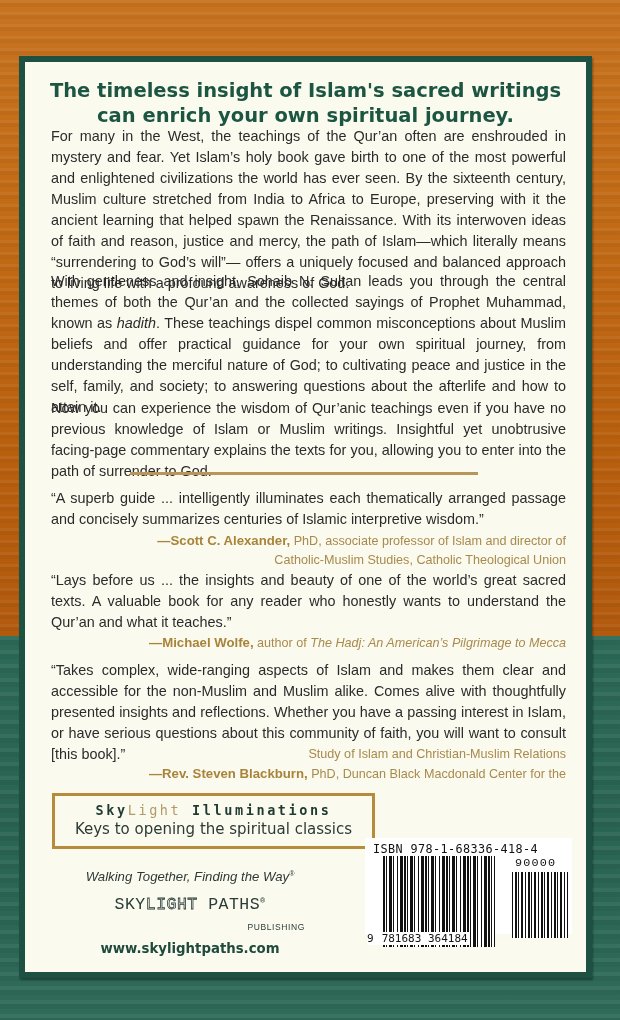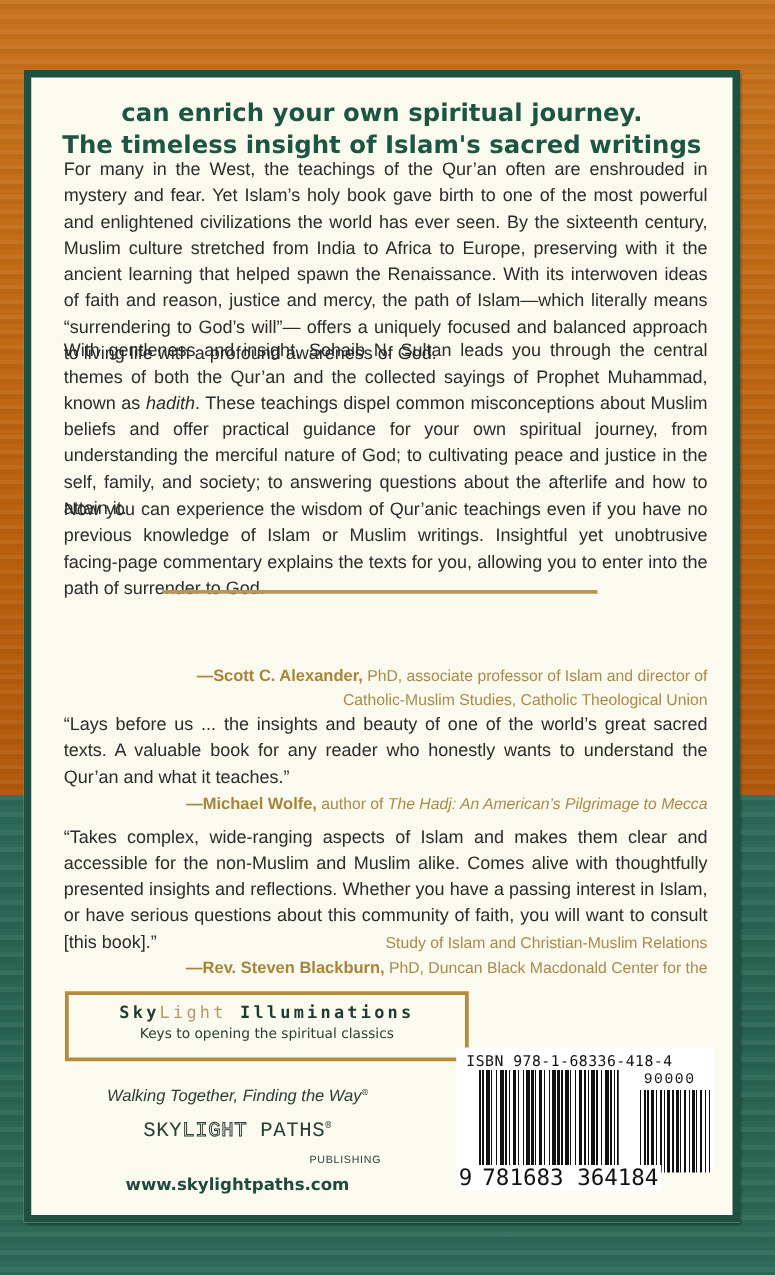--- a/index.html
+++ b/index.html
@@ -87,21 +87,21 @@
     font-family: "DejaVu Sans Mono", monospace;
     font-weight: bold;
     font-size: 13.5px;
     letter-spacing: 2.6px;
     color: #1f3b31;
   }
   .series-title .light { color: #b39a68; font-weight: normal; }
   .series-sub {
     margin-top: 2px;
     font-family: "DejaVu Sans", sans-serif;
-    font-size: 11px;
+    font-size: 15px;
     color: #2c3a35;
   }
   .tagline {
     position: absolute; left: 0; top: 807px; width: 330px;
     text-align: center;
     font-family: "Liberation Sans", sans-serif;
     font-style: italic;
     font-size: 13.2px;
     color: #2d3a36;
   }
@@ -163,48 +163,49 @@
   }
   .bars-addon {
     position: absolute; left: 147px; top: 34px; width: 56px; height: 66px;
     background: repeating-linear-gradient(90deg,
       #111 0px, #111 1px, #fff 1px, #fff 3px, #111 3px, #111 5px, #fff 5px, #fff 6px,
       #111 6px, #111 7px, #fff 7px, #fff 9px, #111 9px, #111 11px, #fff 11px, #fff 13px);
   }
   .isbn-digits {
     position: absolute; left: 2px; top: 94px;
     font-family: "DejaVu Sans Mono", monospace;
-    font-size: 18px;
+    font-size: 11px;
     color: #111;
     background: #fff;
     padding-right: 2px;
   }
   .isbn-digits .first { margin-right: 8px; }
 </style>
 </head>
 <body>
 
 <div class="bg-orange"></div>
 <div class="bg-green"></div>
 
 <div class="panel">
 
   <div class="headline">
+    <div>The timeless insight of Islam's sacred writings</div>
     <div>can enrich your own spiritual journey.</div>
-    <div>The timeless insight of Islam's sacred writings</div>
   </div>
 
   <p class="body-text p1">For many in the West, the teachings of the Qur’an often are enshrouded in mystery and fear. Yet Islam’s holy book gave birth to one of the most powerful and enlightened civilizations the world has ever seen. By the sixteenth century, Muslim culture stretched from India to Africa to Europe, preserving with it the ancient learning that helped spawn the Renaissance. With its interwoven ideas of faith and reason, justice and mercy, the path of Islam—which literally means “surrendering to God’s will”— offers a uniquely focused and balanced approach to living life with a profound awareness of God.</p>
 
   <p class="body-text p2"><span>With gentleness and insight, Sohaib N. Sultan leads you through the central themes of both the Qur’an and the collected sayings of Prophet Muhammad, known as </span><em>hadith</em><span>. These teachings dispel common misconceptions about Muslim beliefs and offer practical guidance for your own spiritual journey, from understanding the merciful nature of God; to cultivating peace and justice in the self, family, and society; to answering questions about the afterlife and how to attain it.</span></p>
 
   <p class="body-text p3">Now you can experience the wisdom of Qur’anic teachings even if you have no previous knowledge of Islam or Muslim writings. Insightful yet unobtrusive facing-page commentary explains the texts for you, allowing you to enter into the path of surrender to God.</p>
 
   <div class="divider"></div>
 
+  <p class="quote q1">“A superb guide ... intelligently illuminates each thematically arranged passage and concisely summarizes centuries of Islamic interpretive wisdom.”</p>
   <div class="attrib a1">
     <div><span class="name">—Scott C. Alexander,</span><span> PhD, associate professor of Islam and director of</span></div>
     <div>Catholic-Muslim Studies, Catholic Theological Union</div>
   </div>
 
   <p class="quote q2">“Lays before us ... the insights and beauty of one of the world’s great sacred texts. A valuable book for any reader who honestly wants to understand the Qur’an and what it teaches.”</p>
   <div class="attrib a2">
     <div><span class="name">—Michael Wolfe,</span><span> author of </span><span class="ital">The Hadj: An American’s Pilgrimage to Mecca</span></div>
   </div>
 

